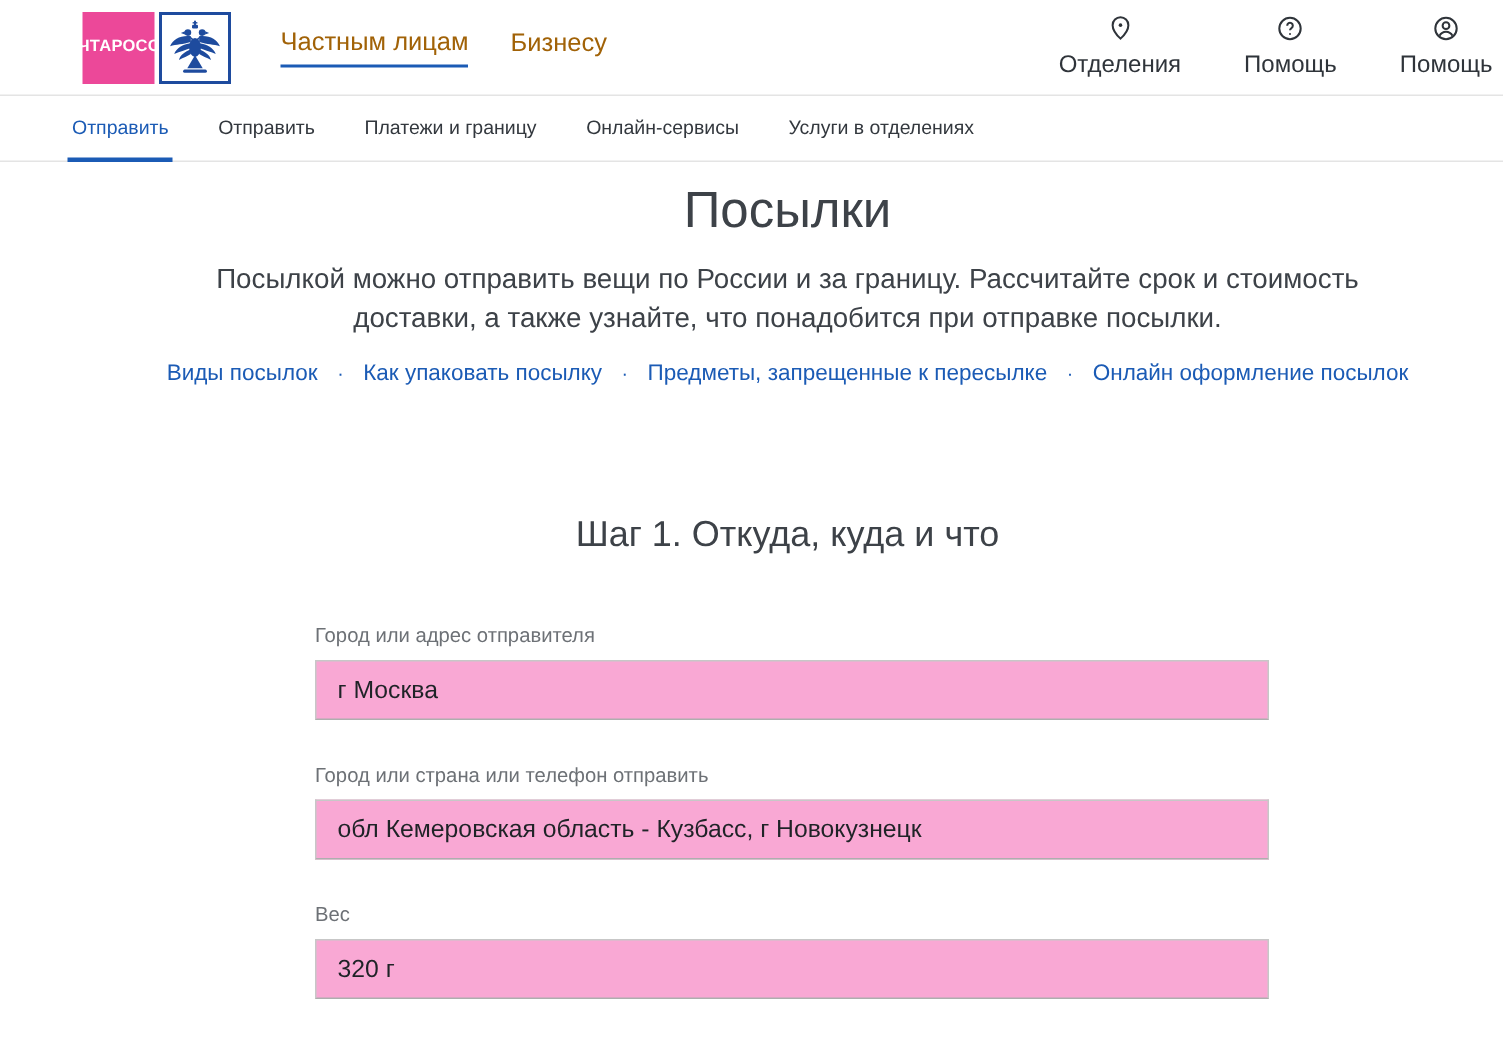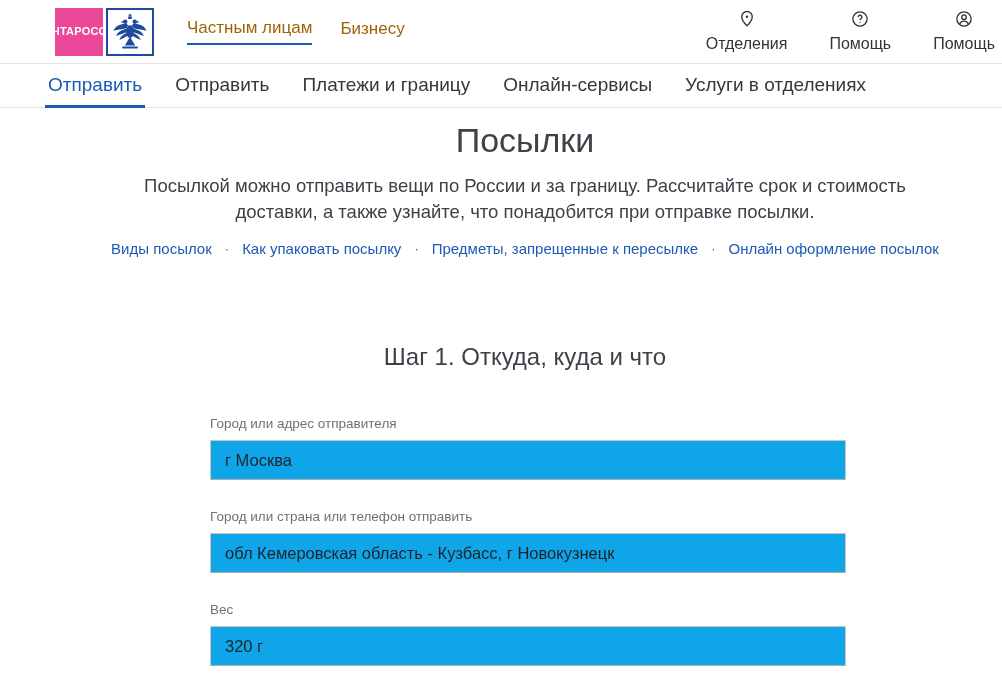--- a/index.html
+++ b/index.html
@@ -19,41 +19,41 @@
   .audience { margin-left:33px; display:flex; gap:28px; font-size:17px; align-items:center; }
   .audience a { color:#a16207; text-decoration:none; padding-bottom:5px; }
   .audience a.active { border-bottom:2px solid #1b5bb5; }
   .utilities { margin-left:auto; display:flex; gap:42px; align-items:center; }
   .util { display:flex; gap:7px; align-items:center; font-size:16px; color:#2f343a; cursor:pointer;flex-direction:column; }
   .util svg { display:block; }
 
   
   .tabs { height:44px; display:flex; align-items:stretch; gap:27px; padding:0 45px;
     border-bottom:1px solid #e4e4e4; }
-  .tab { display:flex; align-items:center; font-size:19px; color:#33383e;
+  .tab { display:flex; align-items:center; font-size:13px; color:#33383e;
     cursor:pointer; border-bottom:3px solid transparent; padding:0 3px; margin-bottom:-1px;text-align:right; }
   .tab.active { color:#1b5bb5; border-bottom-color:#1b5bb5; }
 
   
   .main { width:1050px; }
   .page-title { margin-top:13px; text-align:center; font-size:34px; font-weight:400; color:#3d4248; }
   .page-desc { margin:13px auto 0; width:770px; text-align:center; font-size:18.5px;
     line-height:26px; color:#3d4248; }
   .quick-links { margin-top:15px; display:flex; justify-content:center; align-items:center;
     gap:13px; font-size:15px; }
   .quick-links a { color:#1b5bb5; text-decoration:none; }
   .quick-links .dot { color:#1b5bb5; font-size:13px; }
 
   .step-title { margin-top:86px; text-align:center; font-size:24px; font-weight:400; color:#3d4248; }
 
   .form { width:636px; margin:45px 0 0 210px; }
   .field { margin-bottom:29px; }
   .field label { display:block; font-size:13.5px; color:#6d7176; margin-bottom:9px; }
   .field input { width:100%; height:40px; border:1px solid #c7c7c7; border-bottom-color:#aeaeae;
-    background:#0ea5e9; padding:0 14px; font-size:16.5px; color:#1f2control;
+    background:#f9a8d4; padding:0 14px; font-size:16.5px; color:#1f2control;
     color:#1f2327; font-family:"Liberation Sans", sans-serif; outline:none; }
 </style>
 </head>
 <body>
 
 <div class="page">
 
   <div class="topbar">
     <div class="logo">
       <div class="logo-text-box">

